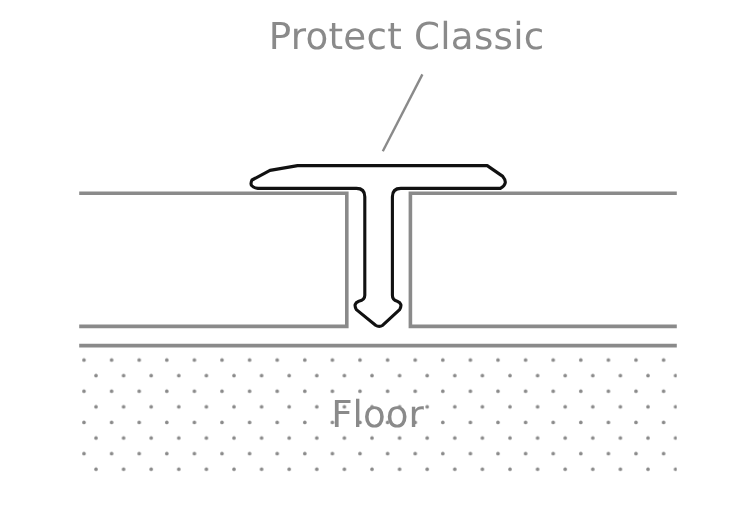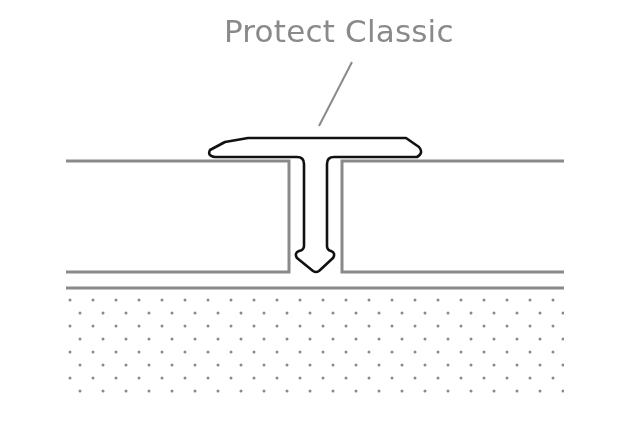--- a/index.html
+++ b/index.html
@@ -59,13 +59,14 @@
          Q 304,157 297,157
          L 215,157
          Q 207,156 210,150
          L 225,142
          Z" fill="#ffffff" stroke="#111111" stroke-width="2.6" stroke-linejoin="round"></path>
 
     <line x1="352" y1="62" x2="319" y2="126" stroke="#8a8a8a" stroke-width="2"></line>
   </svg>
 
   <div id="title-label" class="label">Protect Classic</div>
+  <div id="floor-label" class="label">Floor</div>
 </div>
 
 </body></html>

